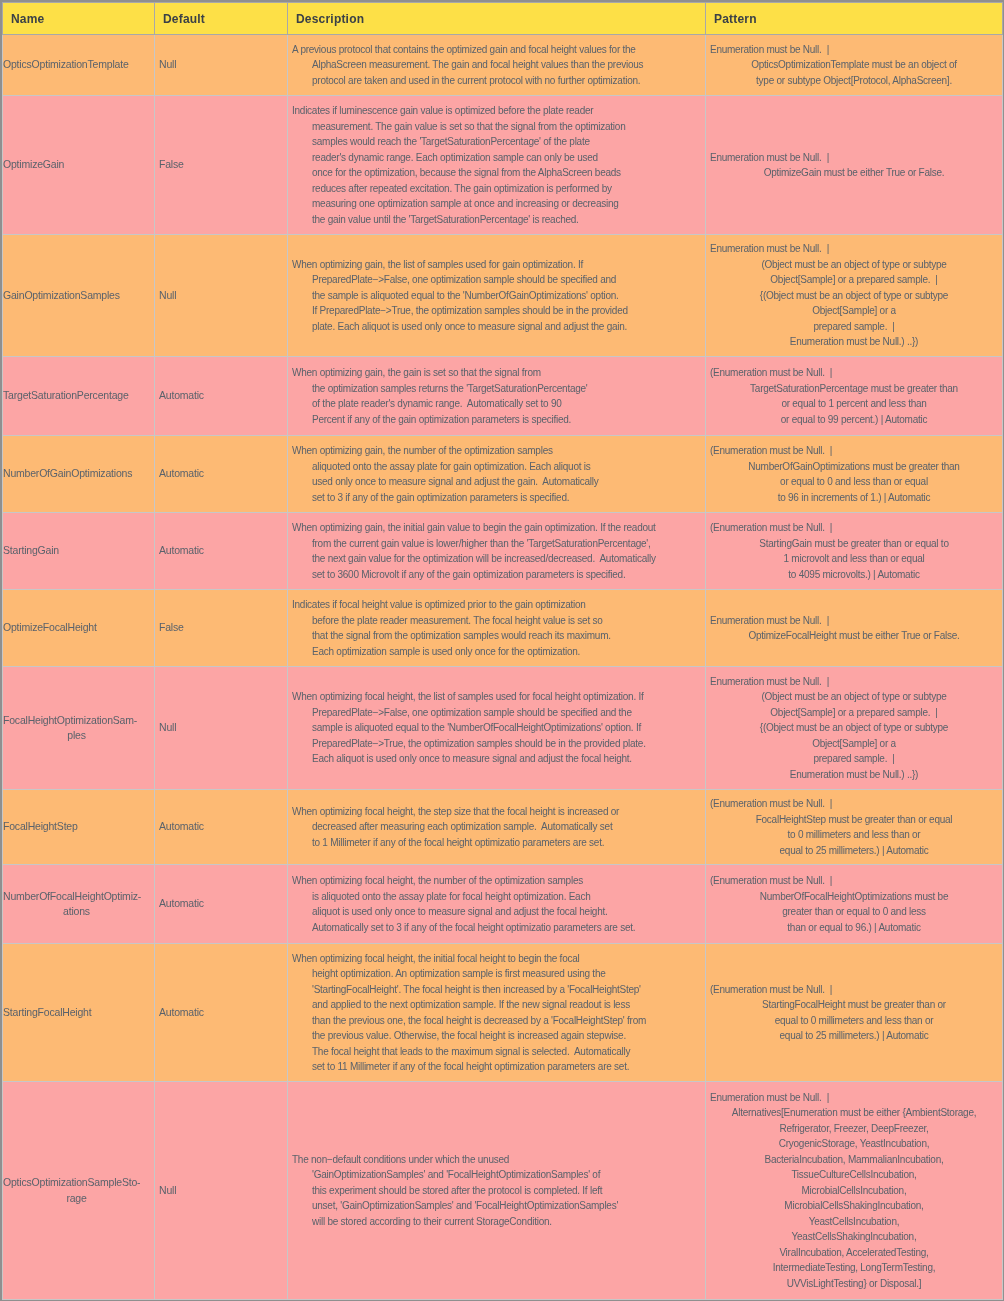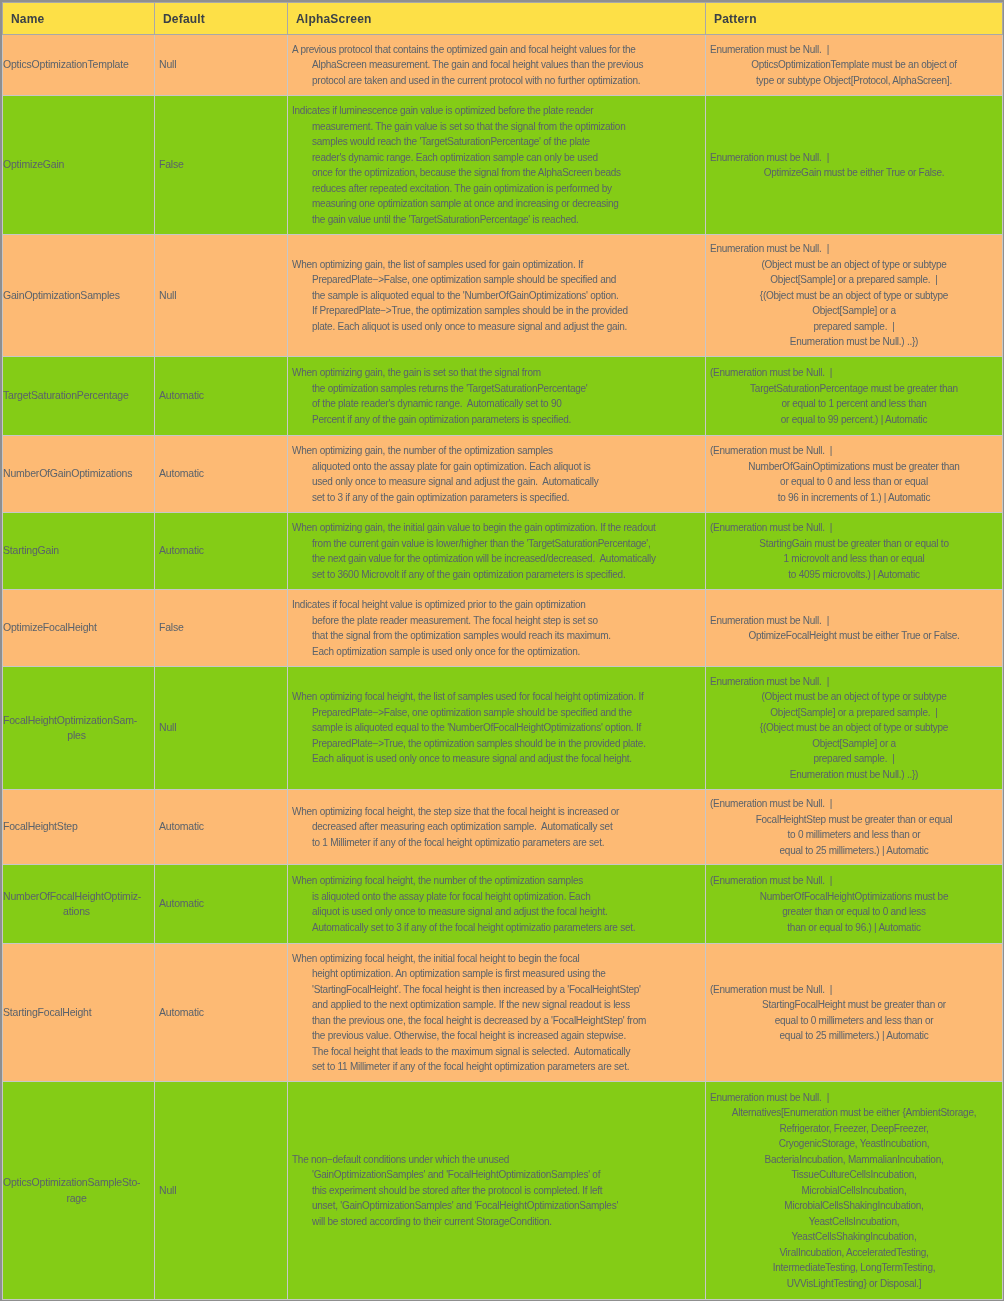--- a/index.html
+++ b/index.html
@@ -34,21 +34,21 @@
     border: 1px solid #a8a8a8;
     letter-spacing: 0.2px;
   }
   td {
     border: 1px solid #c7c7c7;
     vertical-align: middle;
     padding: 4px 4px;
     overflow: hidden;
   }
   tr.odd  td { background: #fdba74; }
-  tr.even td { background: #84cc16; }
+  tr.even td { background: #fca5a5; }
 
   
   tbody tr:nth-child(1)  { height: 61px; }
   tbody tr:nth-child(2)  { height: 139px; }
   tbody tr:nth-child(3)  { height: 122px; }
   tbody tr:nth-child(4)  { height: 79px; }
   tbody tr:nth-child(5)  { height: 77px; }
   tbody tr:nth-child(6)  { height: 77px; }
   tbody tr:nth-child(7)  { height: 77px; }
   tbody tr:nth-child(8)  { height: 123px; }
@@ -85,21 +85,21 @@
     <colgroup>
       <col class="c-name">
         <col class="c-default">
         <col class="c-desc">
         <col class="c-pattern">
     </colgroup>
     <thead>
       <tr>
         <th>Name</th>
         <th>Default</th>
-        <th>AlphaScreen</th>
+        <th>Description</th>
         <th>Pattern</th>
       </tr>
     </thead>
     <tbody id="tbody">
         <tr class="odd">
           <td class="name-cell">
             <div class="ln first">OpticsOptimizationTemplate</div>
           </td>
           <td class="default-cell">
             <div class="ln first">Null</div>
@@ -223,21 +223,21 @@
         </tr>
         <tr class="odd">
           <td class="name-cell">
             <div class="ln first">OptimizeFocalHeight</div>
           </td>
           <td class="default-cell">
             <div class="ln first">False</div>
           </td>
           <td class="desc-cell">
             <div class="ln first">Indicates if focal height value is optimized prior to the gain optimization</div>
-            <div class="ln rest">before the plate reader measurement. The focal height step is set so</div>
+            <div class="ln rest">before the plate reader measurement. The focal height value is set so</div>
             <div class="ln rest">that the signal from the optimization samples would reach its maximum.</div>
             <div class="ln rest">Each optimization sample is used only once for the optimization.</div>
           </td>
           <td class="pattern-cell">
             <div class="ln first">Enumeration must be Null.  |</div>
             <div class="ln rest">OptimizeFocalHeight must be either True or False.</div>
           </td>
         </tr>
         <tr class="even">
           <td class="name-cell">

